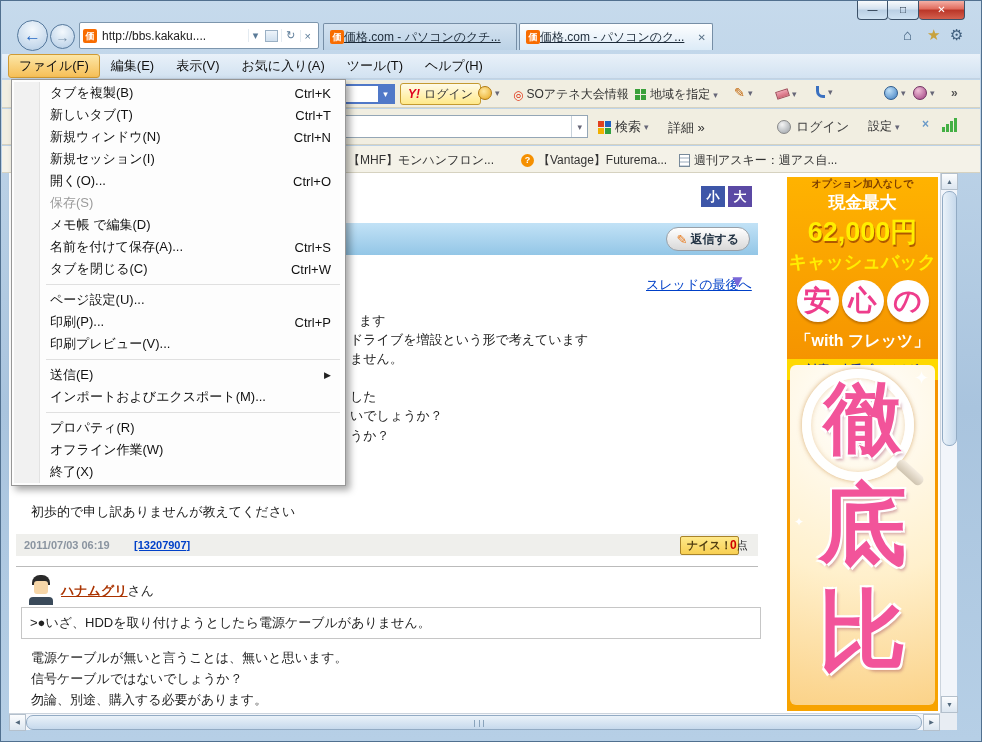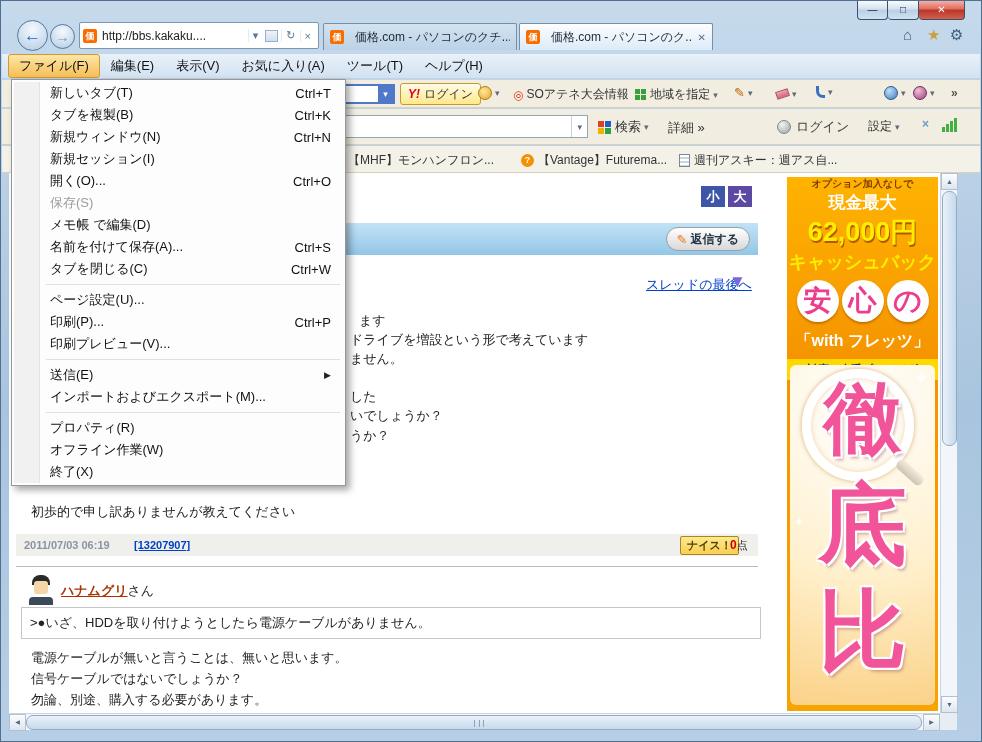--- a/index.html
+++ b/index.html
@@ -16,21 +16,21 @@
   .navbtn{position:absolute;border-radius:50%;border:1px solid #55789c;display:flex;align-items:center;justify-content:center;background:radial-gradient(circle at 50% 30%,#f4f9fd,#c6d9ec 70%,#a8c2da);z-index:2;}
   .navbtn.back{width:31px;height:31px;color:#2668c4;font-size:17px;}
   .navbtn.fwd{width:25px;height:25px;color:#7a93ab;font-size:14px;}
   .addressbar{position:absolute;background:#fff;border:1px solid #7d96ad;border-radius:2px;display:flex;align-items:center;padding:0 3px;font-size:12px;z-index:2;}
   .favicon{display:inline-block;width:14px;height:14px;background:#f86c00;color:#fff;font-size:9px;font-weight:bold;text-align:center;line-height:14px;border-radius:2px;flex:none;}
   .addressbar .url{flex:1;margin-left:5px;color:#222;white-space:nowrap;overflow:hidden;}
   .abtn{color:#5b7b98;font-size:11px;padding:0 4px;border-left:1px solid #e4ebf1;}
   .compat{width:13px;height:12px;border:1px solid #9ab0c4;background:linear-gradient(#eef4fa,#cfdfee);margin:0 3px;flex:none;}
   .tab{position:absolute;height:27px;border:1px solid #768ea6;border-bottom:none;border-radius:2px 2px 0 0;background:linear-gradient(#d3e2f0,#bcd2e6);display:flex;align-items:center;padding:0 6px;font-size:12px;color:#1c2a38;z-index:1;}
   .tab.active{background:linear-gradient(#fdfeff,#e9f2fa 60%,#dcebf7);z-index:2;}
-  .tabtitle{flex:1;white-space:nowrap;overflow:hidden;margin-left:11px;}
+  .tabtitle{flex:1;white-space:nowrap;overflow:hidden;margin-left:0;text-decoration:underline;}
   .tabclose{color:#5a7288;font-size:10px;padding-left:5px;}
   .topicon{position:absolute;font-size:15px;color:#3e5d7c;z-index:2;}
   .topicon.star{color:#c8a23c;}
 
   
   .menubar{position:absolute;left:1px;right:1px;top:53px;height:25px;background:linear-gradient(#e9f1f9,#d2e2f1);display:flex;align-items:flex-end;padding-left:6px;font-size:13px;color:#111;border-bottom:1px solid #c2d2e2;}
   .menuitem{padding:3px 11px;border-radius:3px;}
   .menuitem.open{background:linear-gradient(#fce6a6,#f6bf57);border:1px solid #cf9a34;padding:2px 10px;}
 
   
@@ -354,28 +354,28 @@
     <div class="hthumb">
         <div class="grip"></div>
       </div>
     <div class="sbtn" style="left:914px;top:0;font-size:6px;">▶</div>
   </div>
   <div class="corner"></div>
 
   <div class="filemenu">
     <div class="iconcol"></div>
     <div class="mi">
+        <span class="ml">タブを複製(B)</span>
+        <span class="ms">Ctrl+K</span>
+      </div>
+    <div class="mi">
         <span class="ml">新しいタブ(T)</span>
         <span class="ms">Ctrl+T</span>
       </div>
     <div class="mi">
-        <span class="ml">タブを複製(B)</span>
-        <span class="ms">Ctrl+K</span>
-      </div>
-    <div class="mi">
         <span class="ml">新規ウィンドウ(N)</span>
         <span class="ms">Ctrl+N</span>
       </div>
     <div class="mi">
         <span class="ml">新規セッション(I)</span>
         <span class="ms"></span>
       </div>
     <div class="mi">
         <span class="ml">開く(O)...</span>
         <span class="ms">Ctrl+O</span>

